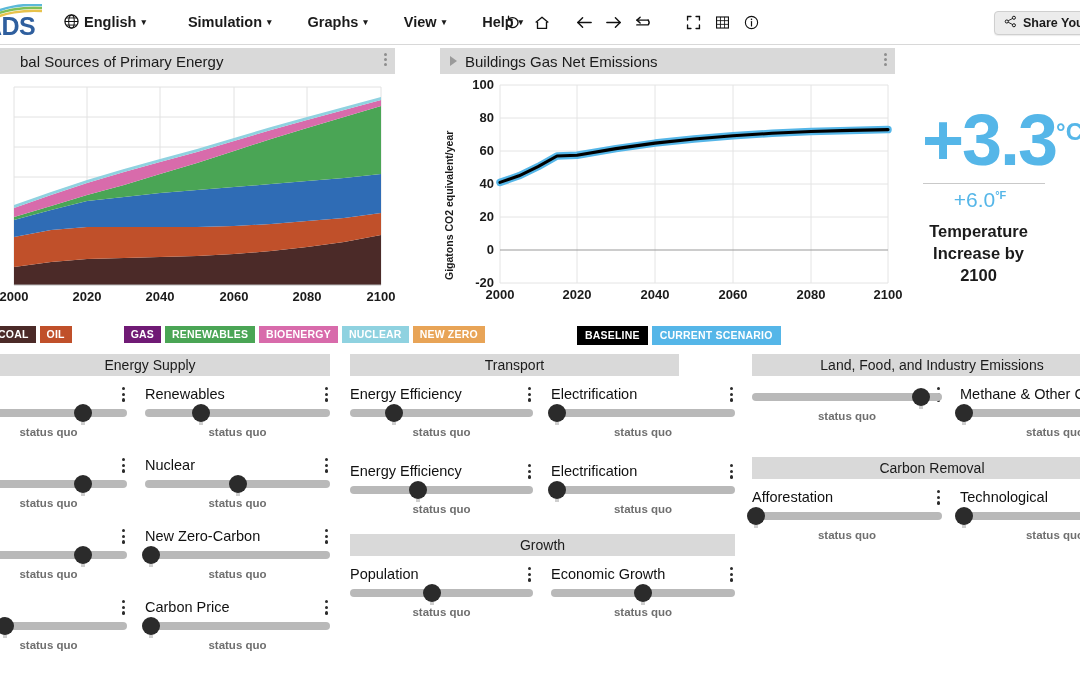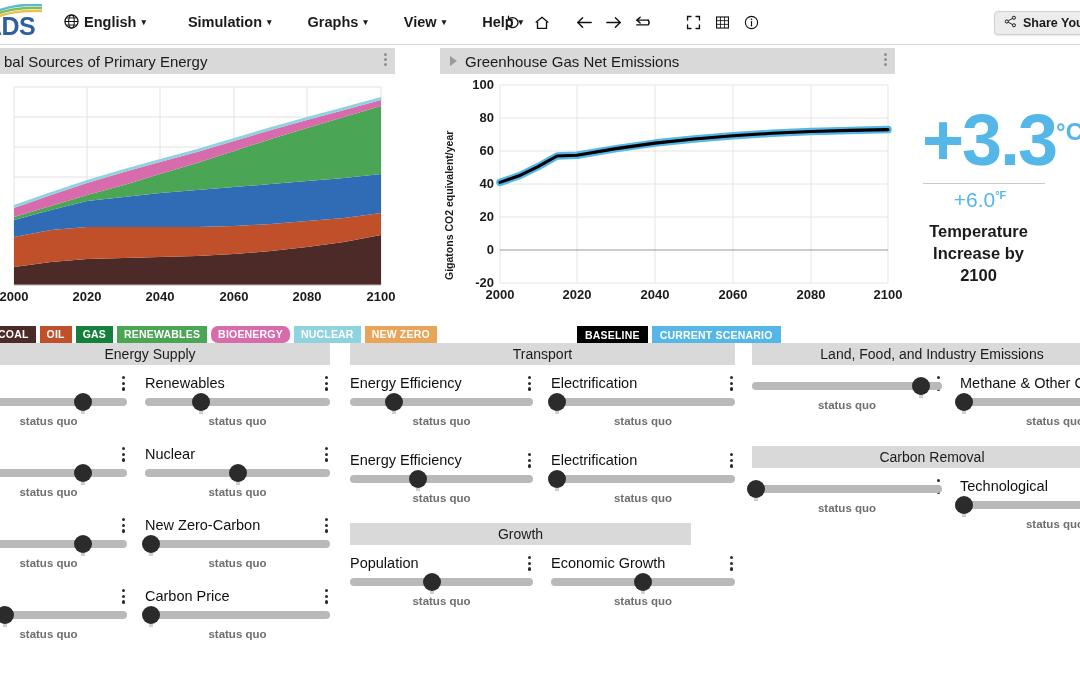--- a/index.html
+++ b/index.html
@@ -91,21 +91,21 @@
   .temp-big sup { font-size: 24px; vertical-align: super; letter-spacing:0; }
   .temp-rule { width: 122px; height: 1px; background: #c9c9c9; margin: 6px auto 4px 8px; }
   .temp-f { font-size: 21px; color: #55b6e8; font-weight: normal; margin-left: -45px; }
   .temp-f sup { font-size: 11px; font-weight: bold; vertical-align: super; }
   .temp-cap {
     font-size: 16.5px; font-weight: bold; color: #1b1b1b; line-height: 22px;
     margin-top: 8px; margin-left: -48px;
   }
 
   
-  .sliders { position: absolute; left: 0; top: 343px; width: 1080px; height: 320px; background: #fff; }
+  .sliders { position: absolute; left: 0; top: 354px; width: 1080px; height: 320px; background: #fff; }
   .col { position: absolute; top: 0; }
   .grp-head {
     background: #d9d9d9; height: 22px; display: flex; align-items: center;
     justify-content: center; font-size: 14px; color: #1b1b1b;
   }
   .srow { position: relative; }
   .slabel { font-size: 14.5px; color: #111; white-space: nowrap; }
   .skebab { position: absolute; right: 2px; top: 1px; display:flex; flex-direction:column; gap:2.5px; }
   .skebab i { width: 3.2px; height: 3.2px; border-radius: 50%; background: #2b2b2b; display:block; }
   .track {
@@ -243,21 +243,21 @@
         </svg>
       </span>
       <span>Share Your</span>
     </div>
   </div>
 
   <div class="graphs">
 
     <div class="panel" style="left:-30px; top:3px; width:425px;">
       <div class="panel-head">
-        <div class="panel-title" style="margin-left:26px;">bal Sources of Primary Energy</div>
+        <div class="panel-title" style="margin-left:42px;">bal Sources of Primary Energy</div>
         <div class="kebab">
             <i></i>
             <i></i>
             <i></i>
           </div>
       </div>
     </div>
 
     <div class="plotbox" style="position:absolute; left:-30px; top:32px; width:425px; height:220px;">
       <svg width="425" height="220" viewBox="0 0 425 220">
@@ -307,31 +307,31 @@
       <div class="xtick" style="left:87px; top:212px; width:60px;">2020</div>
       <div class="xtick" style="left:160px; top:212px; width:60px;">2040</div>
       <div class="xtick" style="left:234px; top:212px; width:60px;">2060</div>
       <div class="xtick" style="left:307px; top:212px; width:60px;">2080</div>
       <div class="xtick" style="left:381px; top:212px; width:60px;">2100</div>
     </div>
 
     <div class="legend-row" style="left:-9px; top:281px;">
       <span class="lchip" style="background:#4b2a28;">COAL</span>
       <span class="lchip" style="background:#c0502a;">OIL</span>
-      <span class="lchip" style="background:#15803d;">GAS</span>
+      <span class="lchip" style="background:#701a75;margin-left:48px;">GAS</span>
       <span class="lchip" style="background:#4aa555;">RENEWABLES</span>
-      <span class="lchip" style="background:#d86bab;border-radius:7px;">BIOENERGY</span>
+      <span class="lchip" style="background:#d86bab;">BIOENERGY</span>
       <span class="lchip" style="background:#8fd2e0;">NUCLEAR</span>
       <span class="lchip" style="background:#e8a457;">NEW ZERO</span>
     </div>
 
     <div class="panel" style="left:440px; top:3px; width:455px;">
       <div class="panel-head">
         <div class="tri"></div>
-        <div class="panel-title">Greenhouse Gas Net Emissions</div>
+        <div class="panel-title">Buildings Gas Net Emissions</div>
         <div class="kebab">
             <i></i>
             <i></i>
             <i></i>
           </div>
       </div>
     </div>
 
     <div class="plotbox" style="position:absolute; left:440px; top:32px; width:455px; height:220px;">
       <svg width="455" height="220" viewBox="0 0 455 220">
@@ -511,21 +511,21 @@
             <div class="notch" style="left:3%;"></div>
             <div class="knob" style="left:3%;"></div>
           </div>
           <div class="statusq">status quo</div>
         </div>
       </div>
     </div>
 
     <div class="col" style="left:350px; width:385px;">
 
-      <div class="grp-head" style="width:385px;text-align:center;">Transport</div>
+      <div class="grp-head" style="width:329px;text-align:center;">Transport</div>
       <div style="position:relative; height:67px; margin-top:10px;">
         <div class="srow" style="position:absolute; left:0px; width:183px;">
           <div class="slabel">Energy Efficiency</div>
           <div class="skebab">
               <i></i>
               <i></i>
               <i></i>
             </div>
           <div class="track">
             <div class="notch" style="left:24%;"></div>
@@ -570,21 +570,21 @@
               <i></i>
             </div>
           <div class="track">
             <div class="notch" style="left:3%;"></div>
             <div class="knob" style="left:3%;"></div>
           </div>
           <div class="statusq">status quo</div>
         </div>
       </div>
 
-      <div class="grp-head" style="width:341px; margin-top:4px;">Growth</div>
+      <div class="grp-head" style="width:385px; margin-top:4px;">Growth</div>
       <div style="position:relative; height:67px; margin-top:10px;">
         <div class="srow" style="position:absolute; left:0px; width:183px;">
           <div class="slabel">Population</div>
           <div class="skebab">
               <i></i>
               <i></i>
               <i></i>
             </div>
           <div class="track">
             <div class="notch" style="left:45%;"></div>
@@ -630,20 +630,21 @@
             <div class="notch" style="left:2%;"></div>
             <div class="knob" style="left:2%;"></div>
           </div>
           <div class="statusq">status quo</div>
         </div>
       </div>
 
       <div class="grp-head" style="width:360px; margin-top:4px;">Carbon Removal</div>
       <div style="position:relative; height:67px; margin-top:10px;">
         <div class="srow" style="position:absolute; left:0px; width:190px;">
+          <div class="slabel">Afforestation</div>
           <div class="skebab">
               <i></i>
               <i></i>
               <i></i>
             </div>
           <div class="track">
             <div class="notch" style="left:2%;"></div>
             <div class="knob" style="left:2%;"></div>
           </div>
           <div class="statusq">status quo</div>

